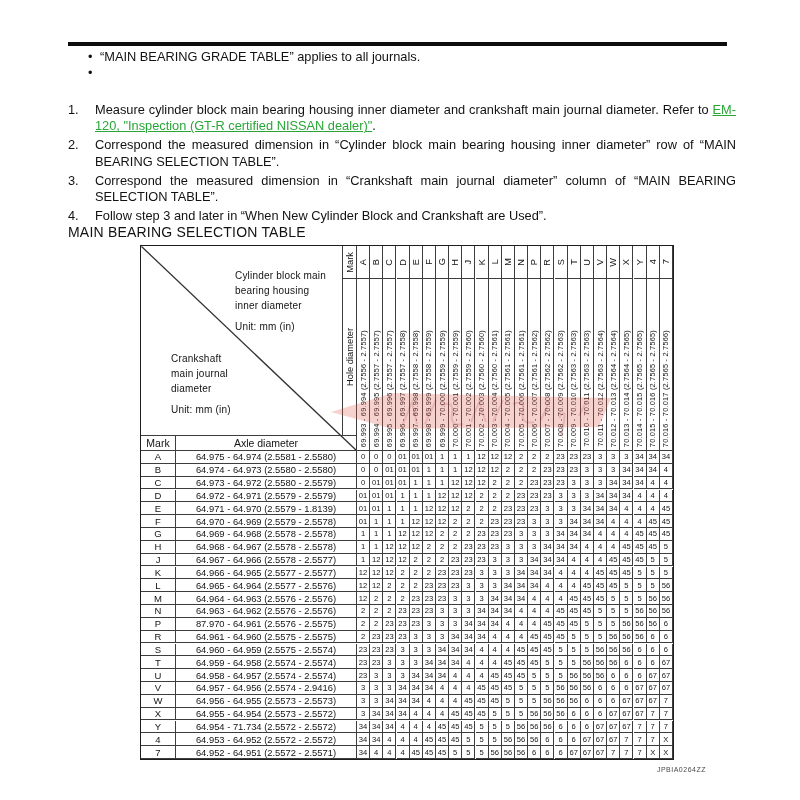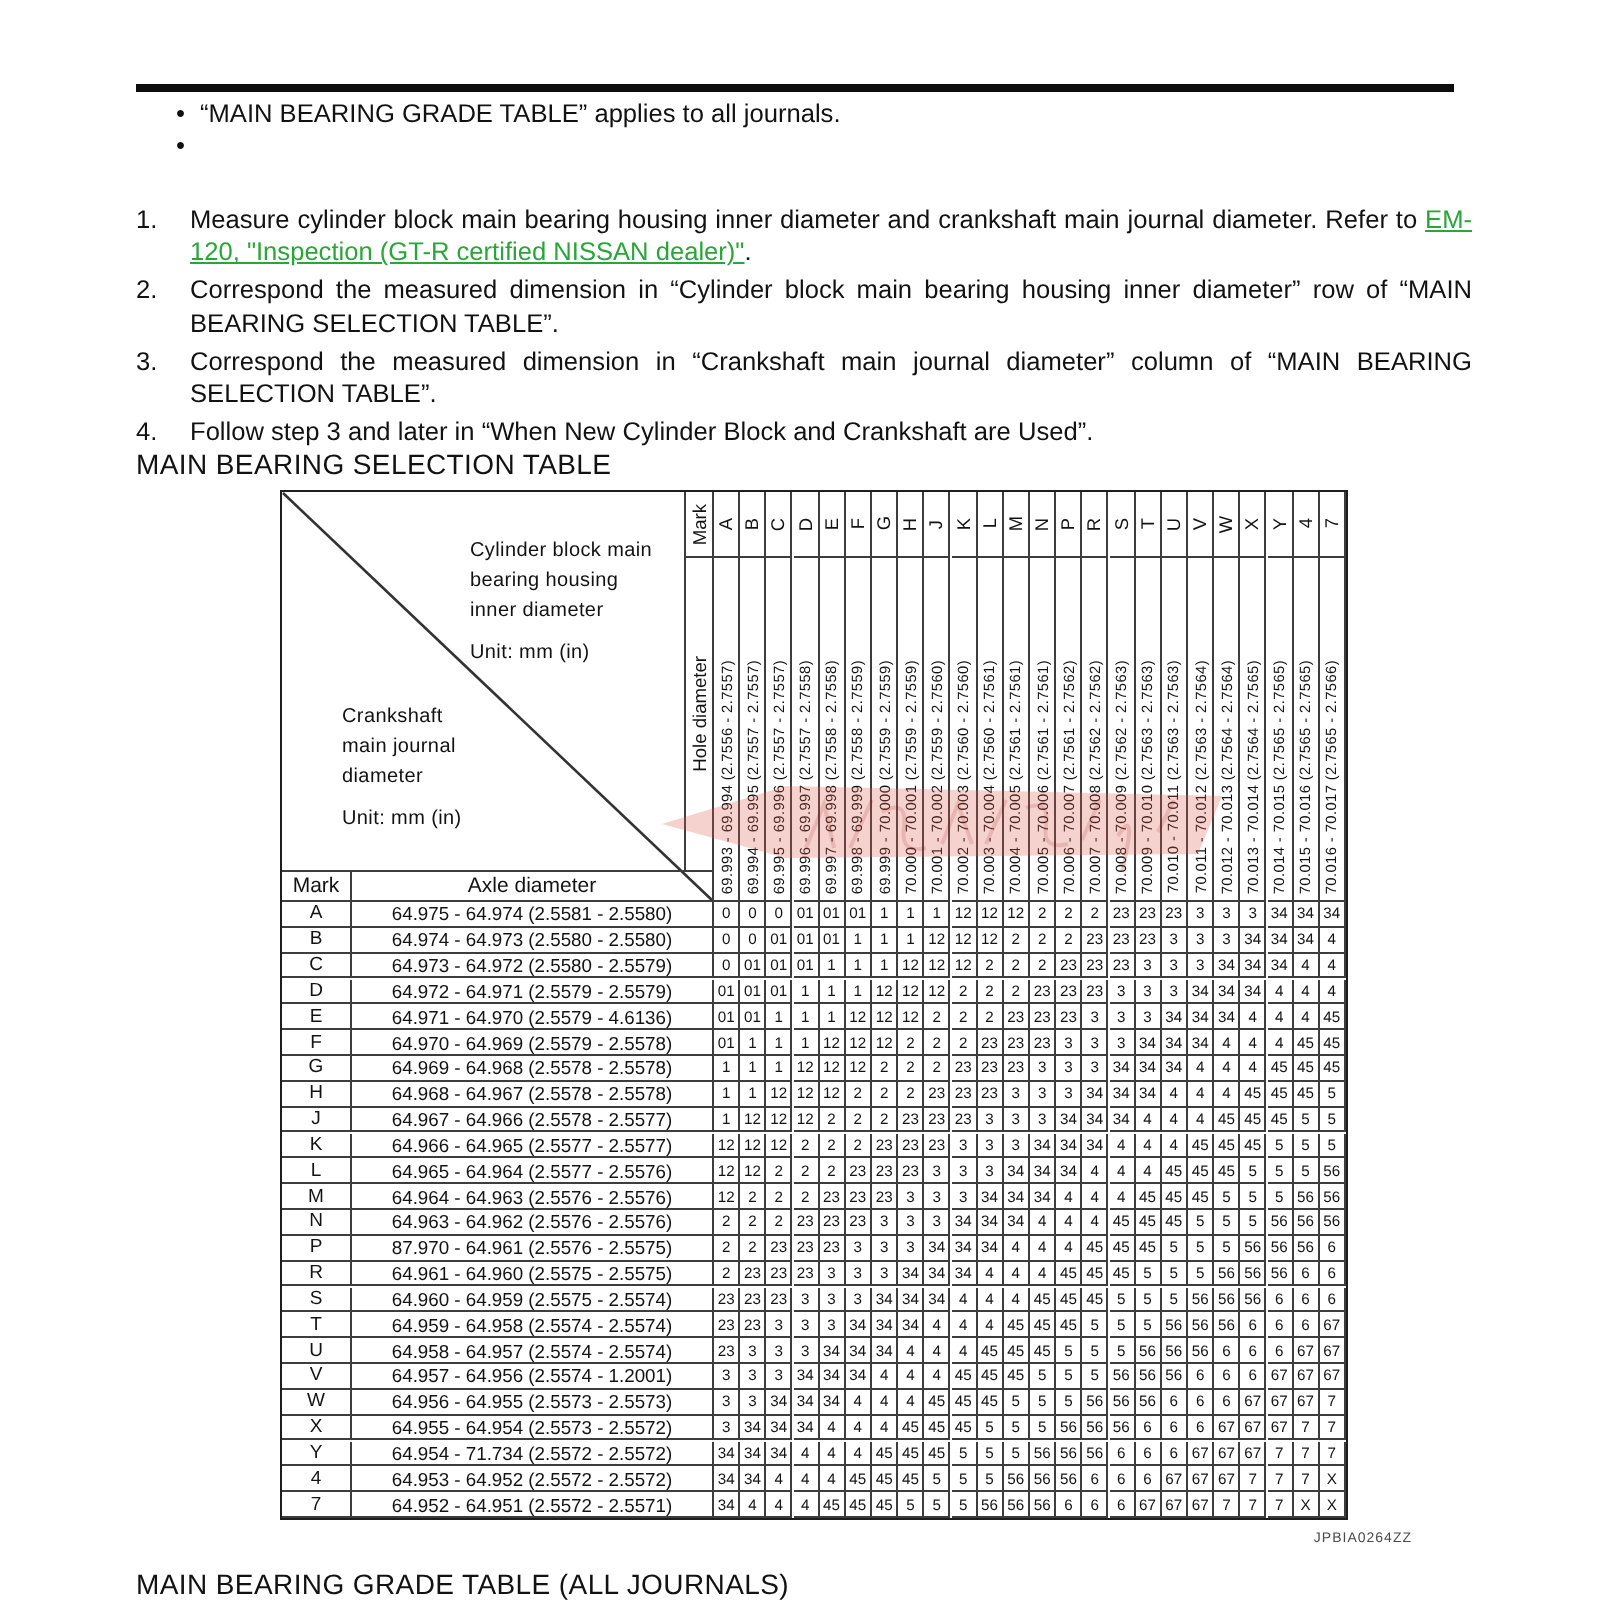--- a/index.html
+++ b/index.html
@@ -350,21 +350,21 @@
       <div class="tc g" style="left: 413.5px; top: 243.5px; width: 13.1667px; height: 12.8333px;">3</div>
       <div class="tc g" style="left: 426.667px; top: 243.5px; width: 13.1667px; height: 12.8333px;">3</div>
       <div class="tc g" style="left: 439.833px; top: 243.5px; width: 13.1667px; height: 12.8333px;">3</div>
       <div class="tc g" style="left: 453px; top: 243.5px; width: 13.1667px; height: 12.8333px;">34</div>
       <div class="tc g" style="left: 466.167px; top: 243.5px; width: 13.1667px; height: 12.8333px;">34</div>
       <div class="tc g" style="left: 479.333px; top: 243.5px; width: 13.1667px; height: 12.8333px;">34</div>
       <div class="tc g" style="left: 492.5px; top: 243.5px; width: 13.1667px; height: 12.8333px;">4</div>
       <div class="tc g" style="left: 505.667px; top: 243.5px; width: 13.1667px; height: 12.8333px;">4</div>
       <div class="tc g" style="left: 518.833px; top: 243.5px; width: 13.1667px; height: 12.8333px;">4</div>
       <div class="tc rmark" style="left: 0px; top: 256.333px; width: 35px; height: 12.8333px;">E</div>
-      <div class="tc axle" style="left: 35px; top: 256.333px; width: 181px; height: 12.8333px;">64.971 - 64.970 (2.5579 - 4.6136)</div>
+      <div class="tc axle" style="left: 35px; top: 256.333px; width: 181px; height: 12.8333px;">64.971 - 64.970 (2.5579 - 1.8139)</div>
       <div class="tc g" style="left: 216px; top: 256.333px; width: 13.1667px; height: 12.8333px;">01</div>
       <div class="tc g" style="left: 229.167px; top: 256.333px; width: 13.1667px; height: 12.8333px;">01</div>
       <div class="tc g" style="left: 242.333px; top: 256.333px; width: 13.1667px; height: 12.8333px;">1</div>
       <div class="tc g" style="left: 255.5px; top: 256.333px; width: 13.1667px; height: 12.8333px;">1</div>
       <div class="tc g" style="left: 268.667px; top: 256.333px; width: 13.1667px; height: 12.8333px;">1</div>
       <div class="tc g" style="left: 281.833px; top: 256.333px; width: 13.1667px; height: 12.8333px;">12</div>
       <div class="tc g" style="left: 295px; top: 256.333px; width: 13.1667px; height: 12.8333px;">12</div>
       <div class="tc g" style="left: 308.167px; top: 256.333px; width: 13.1667px; height: 12.8333px;">12</div>
       <div class="tc g" style="left: 321.333px; top: 256.333px; width: 13.1667px; height: 12.8333px;">2</div>
       <div class="tc g" style="left: 334.5px; top: 256.333px; width: 13.1667px; height: 12.8333px;">2</div>
@@ -714,21 +714,21 @@
       <div class="tc g" style="left: 413.5px; top: 423.167px; width: 13.1667px; height: 12.8333px;">5</div>
       <div class="tc g" style="left: 426.667px; top: 423.167px; width: 13.1667px; height: 12.8333px;">56</div>
       <div class="tc g" style="left: 439.833px; top: 423.167px; width: 13.1667px; height: 12.8333px;">56</div>
       <div class="tc g" style="left: 453px; top: 423.167px; width: 13.1667px; height: 12.8333px;">56</div>
       <div class="tc g" style="left: 466.167px; top: 423.167px; width: 13.1667px; height: 12.8333px;">6</div>
       <div class="tc g" style="left: 479.333px; top: 423.167px; width: 13.1667px; height: 12.8333px;">6</div>
       <div class="tc g" style="left: 492.5px; top: 423.167px; width: 13.1667px; height: 12.8333px;">6</div>
       <div class="tc g" style="left: 505.667px; top: 423.167px; width: 13.1667px; height: 12.8333px;">67</div>
       <div class="tc g" style="left: 518.833px; top: 423.167px; width: 13.1667px; height: 12.8333px;">67</div>
       <div class="tc rmark" style="left: 0px; top: 436px; width: 35px; height: 12.8333px;">V</div>
-      <div class="tc axle" style="left: 35px; top: 436px; width: 181px; height: 12.8333px;">64.957 - 64.956 (2.5574 - 1.2001)</div>
+      <div class="tc axle" style="left: 35px; top: 436px; width: 181px; height: 12.8333px;">64.957 - 64.956 (2.5574 - 2.9416)</div>
       <div class="tc g" style="left: 216px; top: 436px; width: 13.1667px; height: 12.8333px;">3</div>
       <div class="tc g" style="left: 229.167px; top: 436px; width: 13.1667px; height: 12.8333px;">3</div>
       <div class="tc g" style="left: 242.333px; top: 436px; width: 13.1667px; height: 12.8333px;">3</div>
       <div class="tc g" style="left: 255.5px; top: 436px; width: 13.1667px; height: 12.8333px;">34</div>
       <div class="tc g" style="left: 268.667px; top: 436px; width: 13.1667px; height: 12.8333px;">34</div>
       <div class="tc g" style="left: 281.833px; top: 436px; width: 13.1667px; height: 12.8333px;">34</div>
       <div class="tc g" style="left: 295px; top: 436px; width: 13.1667px; height: 12.8333px;">4</div>
       <div class="tc g" style="left: 308.167px; top: 436px; width: 13.1667px; height: 12.8333px;">4</div>
       <div class="tc g" style="left: 321.333px; top: 436px; width: 13.1667px; height: 12.8333px;">4</div>
       <div class="tc g" style="left: 334.5px; top: 436px; width: 13.1667px; height: 12.8333px;">45</div>
@@ -873,15 +873,14 @@
       <div class="tc g" style="left: 453px; top: 500.167px; width: 13.1667px; height: 12.8333px;">67</div>
       <div class="tc g" style="left: 466.167px; top: 500.167px; width: 13.1667px; height: 12.8333px;">7</div>
       <div class="tc g" style="left: 479.333px; top: 500.167px; width: 13.1667px; height: 12.8333px;">7</div>
       <div class="tc g" style="left: 492.5px; top: 500.167px; width: 13.1667px; height: 12.8333px;">7</div>
       <div class="tc g" style="left: 505.667px; top: 500.167px; width: 13.1667px; height: 12.8333px;">X</div>
       <div class="tc g" style="left: 518.833px; top: 500.167px; width: 13.1667px; height: 12.8333px;">X</div>
     </div>
 
   <div class="figcode">JPBIA0264ZZ</div>
 
-  <div class="h2 h-grade">MAIN BEARING GRADE TABLE (ALL JOURNALS)</div>
 
 </div>
 
 </body></html>

